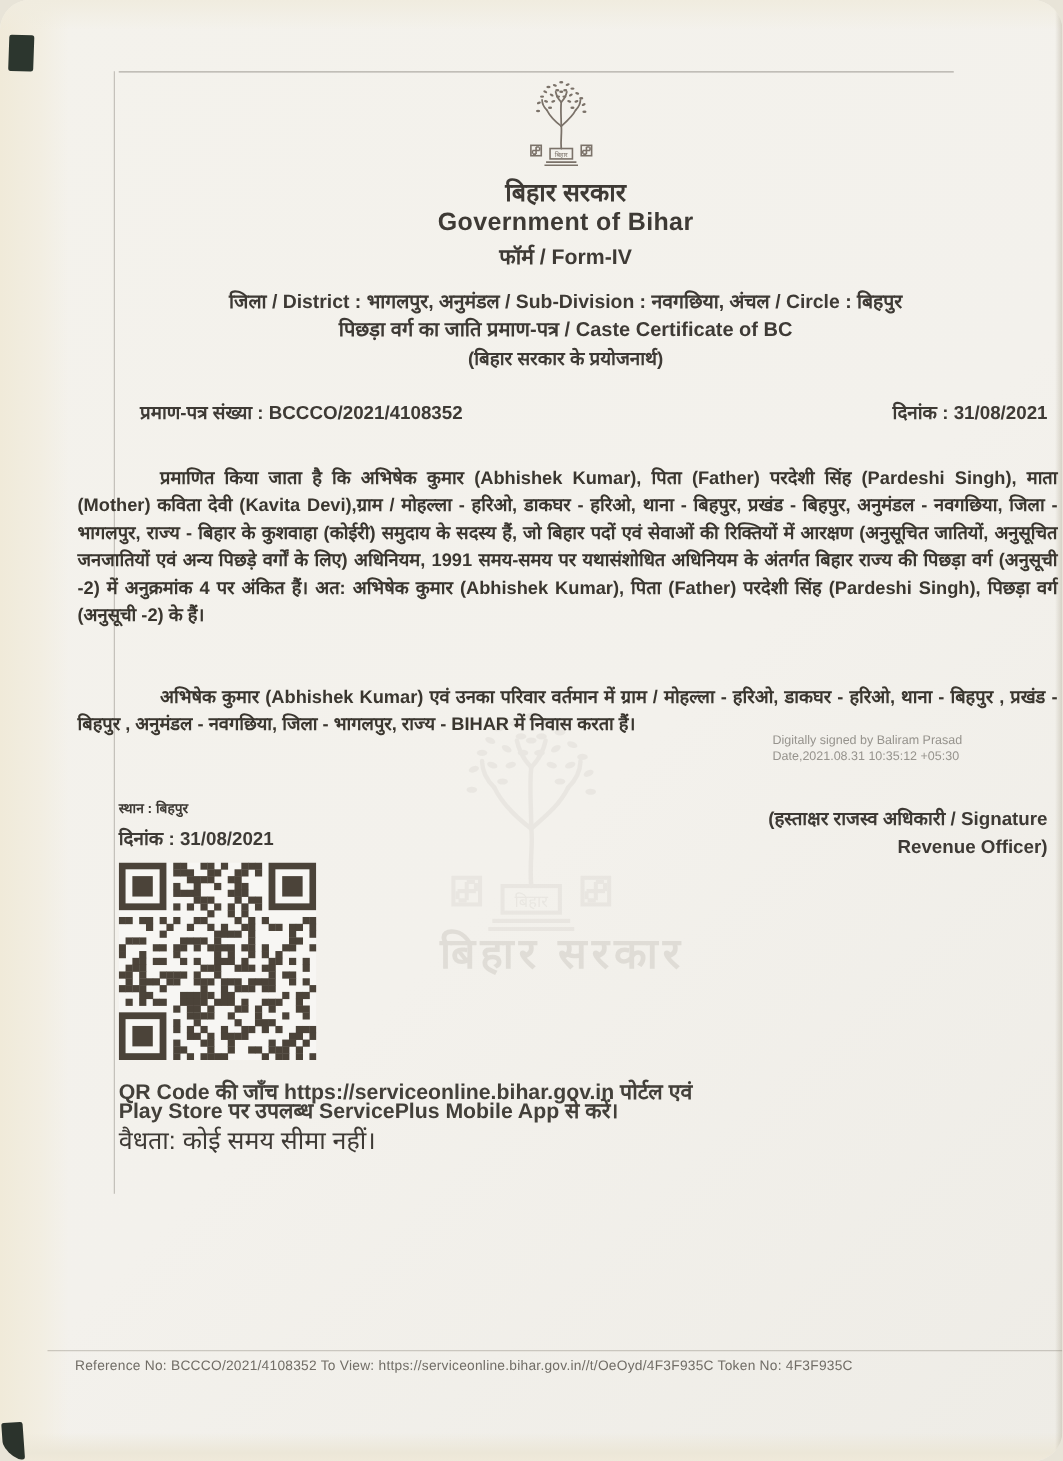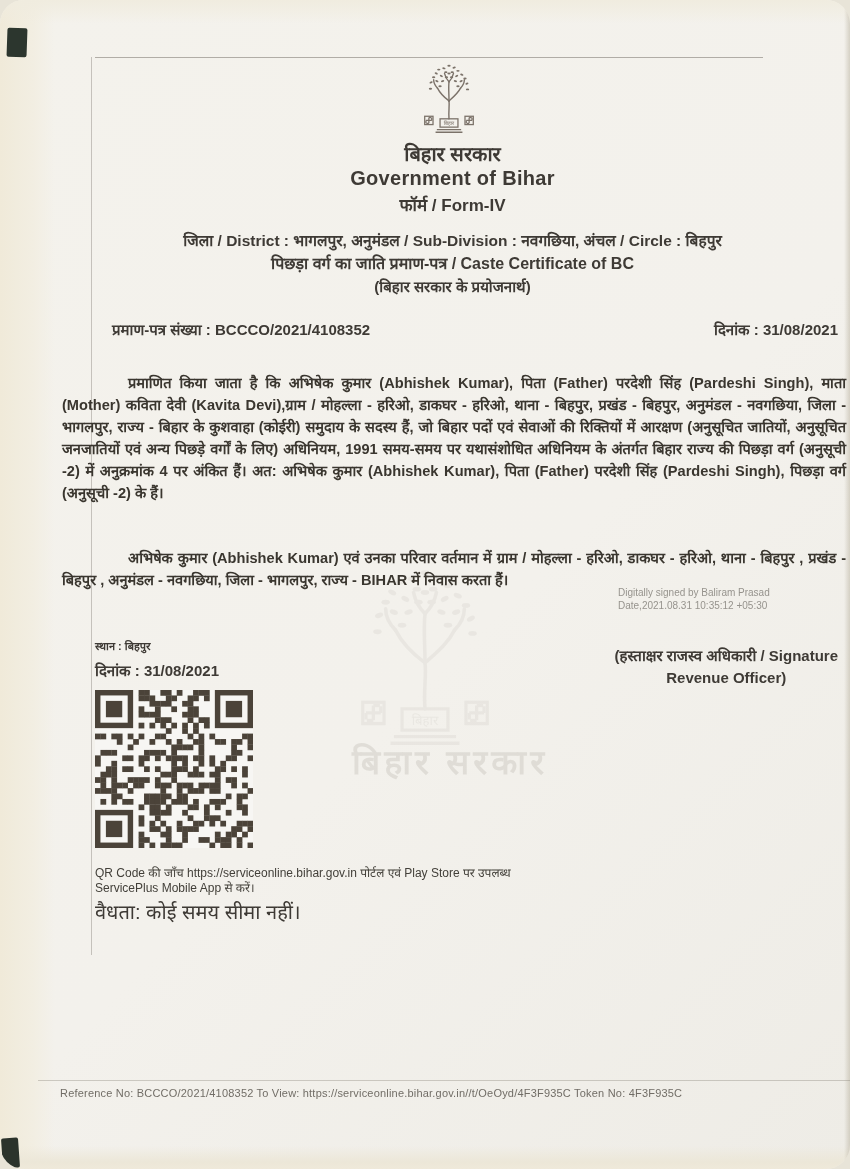--- a/index.html
+++ b/index.html
@@ -41,28 +41,28 @@
   .date-right{right:12px;top:319px;font-size:15px;font-weight:bold;}
   
   .para{left:62px;width:784px;font-size:14.6px;font-weight:600;line-height:22px;
     text-align:justify;text-indent:66px;color:#3a362f;}
   .para1{top:372px;}
   .para2{top:523px;margin-top:24px;}
   
   .digital-sig{left:618px;top:586px;font-size:10px;line-height:13px;color:#96938d;}
   .place-line{left:95px;top:638px;font-size:11px;font-weight:600;}
   .date-line2{left:95px;top:660px;font-size:15px;font-weight:bold;}
-  .sig-caption{right:12px;top:645px;font-size:15px;font-weight:bold;line-height:22px;text-align:center;}
+  .sig-caption{right:12px;top:645px;font-size:15px;font-weight:bold;line-height:22px;text-align:right;}
   
   .wm-emblem{left:320px;top:558px;width:210px;height:200px;color:#6d675e;opacity:.07;}
   .wm-text{left:255px;top:738px;width:390px;text-align:center;font-size:34px;font-weight:bold;
     color:#817b70;opacity:.16;letter-spacing:4px;}
   
   .qr{left:95px;top:690px;width:158px;height:158px;}
-  .qr-caption{left:95px;top:866px;width:478px;font-size:12px;font-weight:normal;line-height:15px;color:#43403a;}
+  .qr-caption{left:95px;top:866px;width:478px;font-size:17px;font-weight:bold;line-height:15px;color:#43403a;}
   .validity-line{left:95px;top:898px;font-size:20px;font-weight:500;}
   
   .footer-ref{left:60px;top:1087px;font-size:11px;color:#716d66;letter-spacing:.2px;}
   svg{display:block;}
 </style>
 </head>
 <body>
 
 <svg width="0" height="0" style="position:absolute" aria-hidden="true">
   <symbol id="bihar-emblem" viewBox="0 0 100 122">

